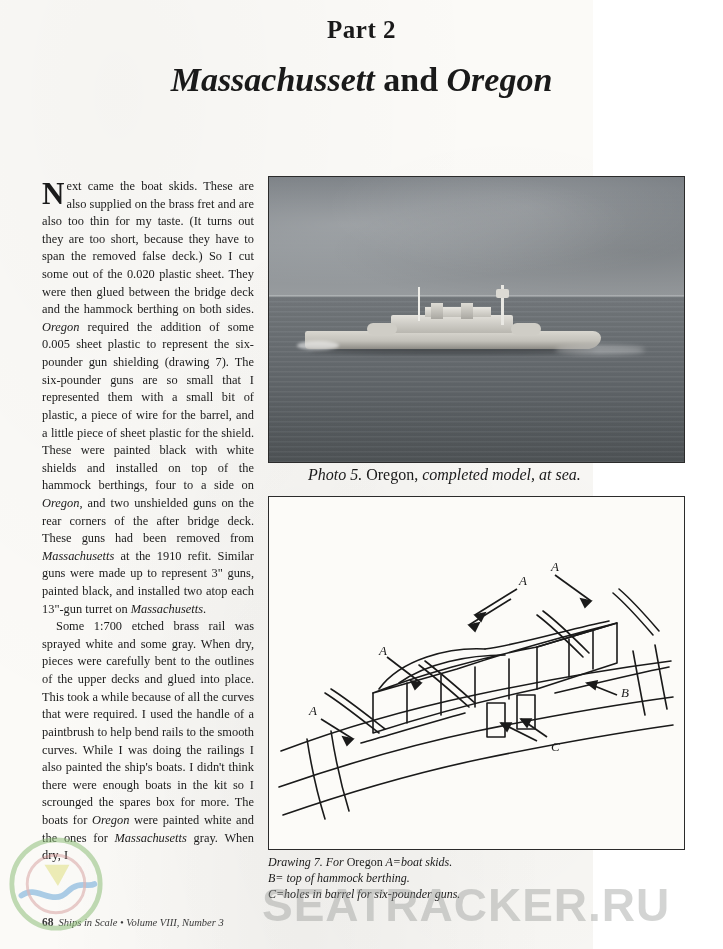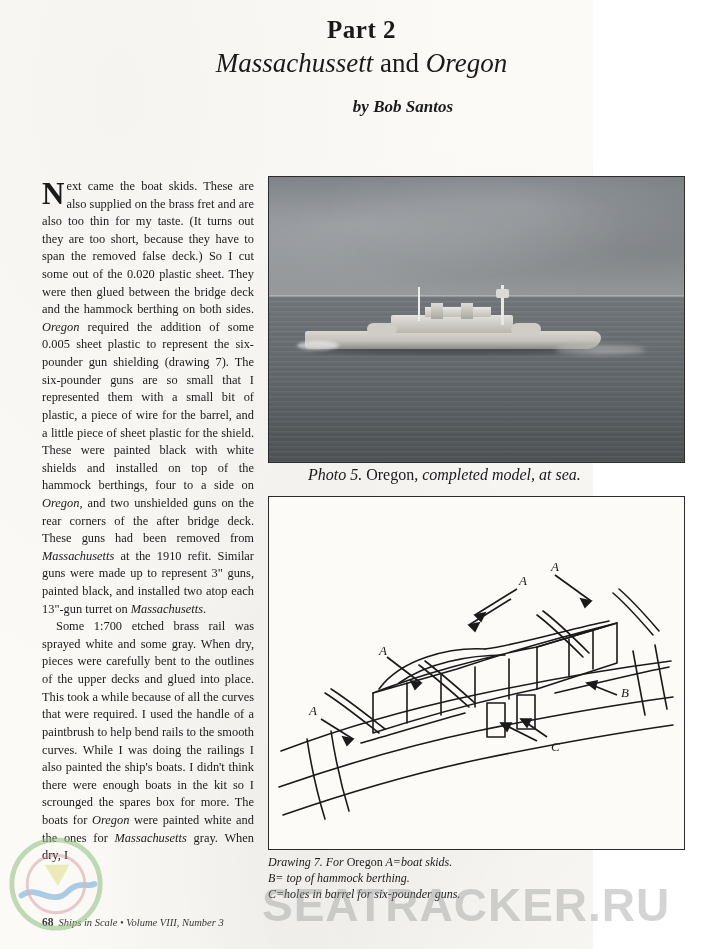--- a/index.html
+++ b/index.html
@@ -43,24 +43,24 @@
     width: 723px;
     text-align: center;
   }
   .part-line {
     font-size: 25px;
     font-weight: bold;
     letter-spacing: 0.5px;
     line-height: 1.15;
   }
   .title-line {
-    font-size: 27px;
-    font-weight: normal;
+    font-size: 34px;
+    font-weight: bold;
     line-height: 1.25;
-    margin-top: 2px;
+    margin-top: 14px;
   }
   .title-line .ital {
     font-style: italic;
   }
   .subtitle-line {
     font-size: 26px;
     font-weight: bold;
     line-height: 1.2;
     margin-top: 1px;
   }
@@ -325,21 +325,20 @@
 <body>
 
 <div class="page">
   <div class="paper-grain"></div>
 
   <div class="header">
     <div class="part-line">Part 2</div>
     <div class="title-line">
       <span class="ital">Massachussett</span><span> and </span><span class="ital">Oregon</span>
     </div>
-    <div class="byline">by Bob Santos</div>
   </div>
 
   <div class="col-left">
     <p class="first"><span class="dropcap">N</span><span>ext came the boat skids. These are also supplied on the brass fret and are also too thin for my taste. (It turns out they are too short, because they have to span the removed false deck.) So I cut some out of the 0.020 plastic sheet. They were then glued between the bridge deck and the hammock berthing on both sides. </span><span class="ital">Oregon</span><span> required the addition of some 0.005 sheet plastic to represent the six-pounder gun shielding (drawing 7). The six-pounder guns are so small that I represented them with a small bit of plastic, a piece of wire for the barrel, and a little piece of sheet plastic for the shield. These were painted black with white shields and installed on top of the hammock berthings, four to a side on </span><span class="ital">Oregon</span><span>, and two unshielded guns on the rear corners of the after bridge deck. These guns had been removed from </span><span class="ital">Massachusetts</span><span> at the 1910 refit. Similar guns were made up to represent 3" guns, painted black, and installed two atop each 13"-gun turret on </span><span class="ital">Massachusetts</span><span>.</span></p>
     <p><span>Some 1:700 etched brass rail was sprayed white and some gray. When dry, pieces were carefully bent to the outlines of the upper decks and glued into place. This took a while because of all the curves that were required. I used the handle of a paintbrush to help bend rails to the smooth curves. While I was doing the railings I also painted the ship's boats. I didn't think there were enough boats in the kit so I scrounged the spares box for more. The boats for </span><span class="ital">Oregon</span><span> were painted white and the ones for </span><span class="ital">Massachusetts</span><span> gray. When dry, I</span></p>
   </div>
 
   <div class="photo-frame">
     <div class="sea"></div>
     <div class="sky"></div>

